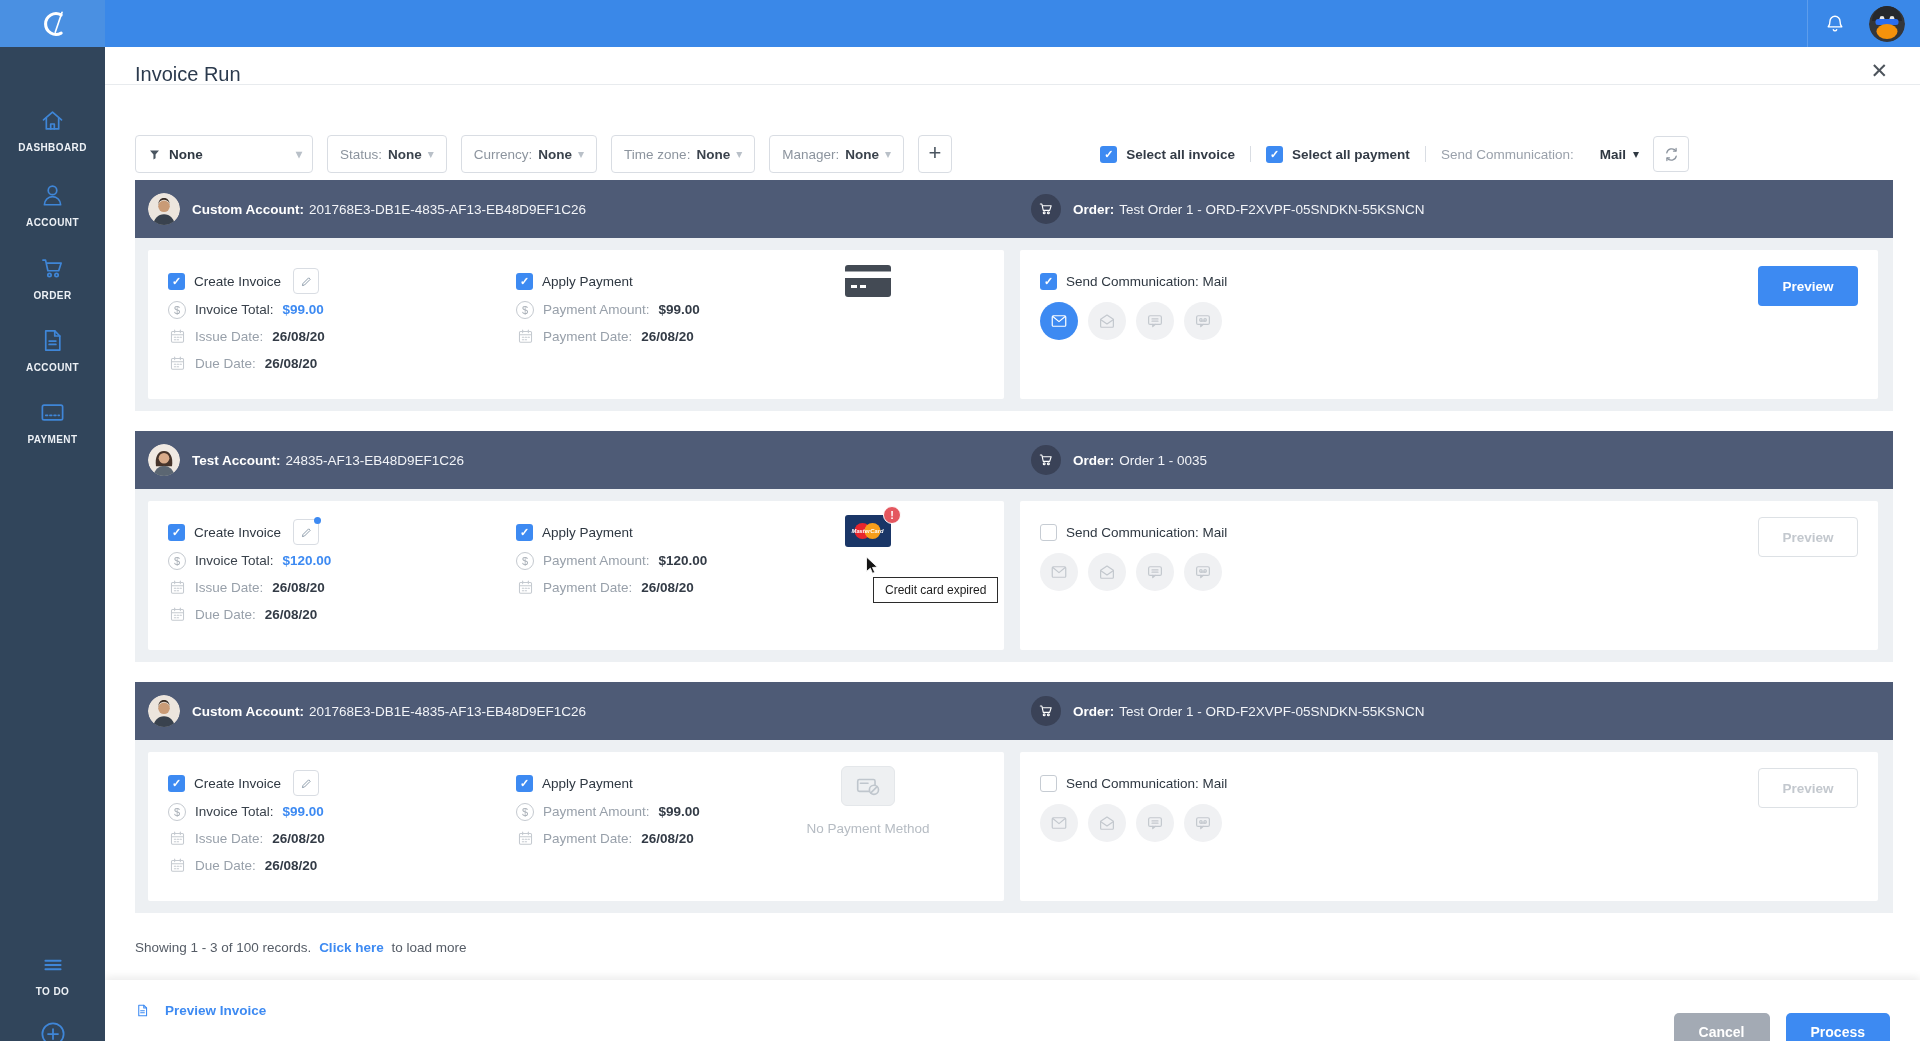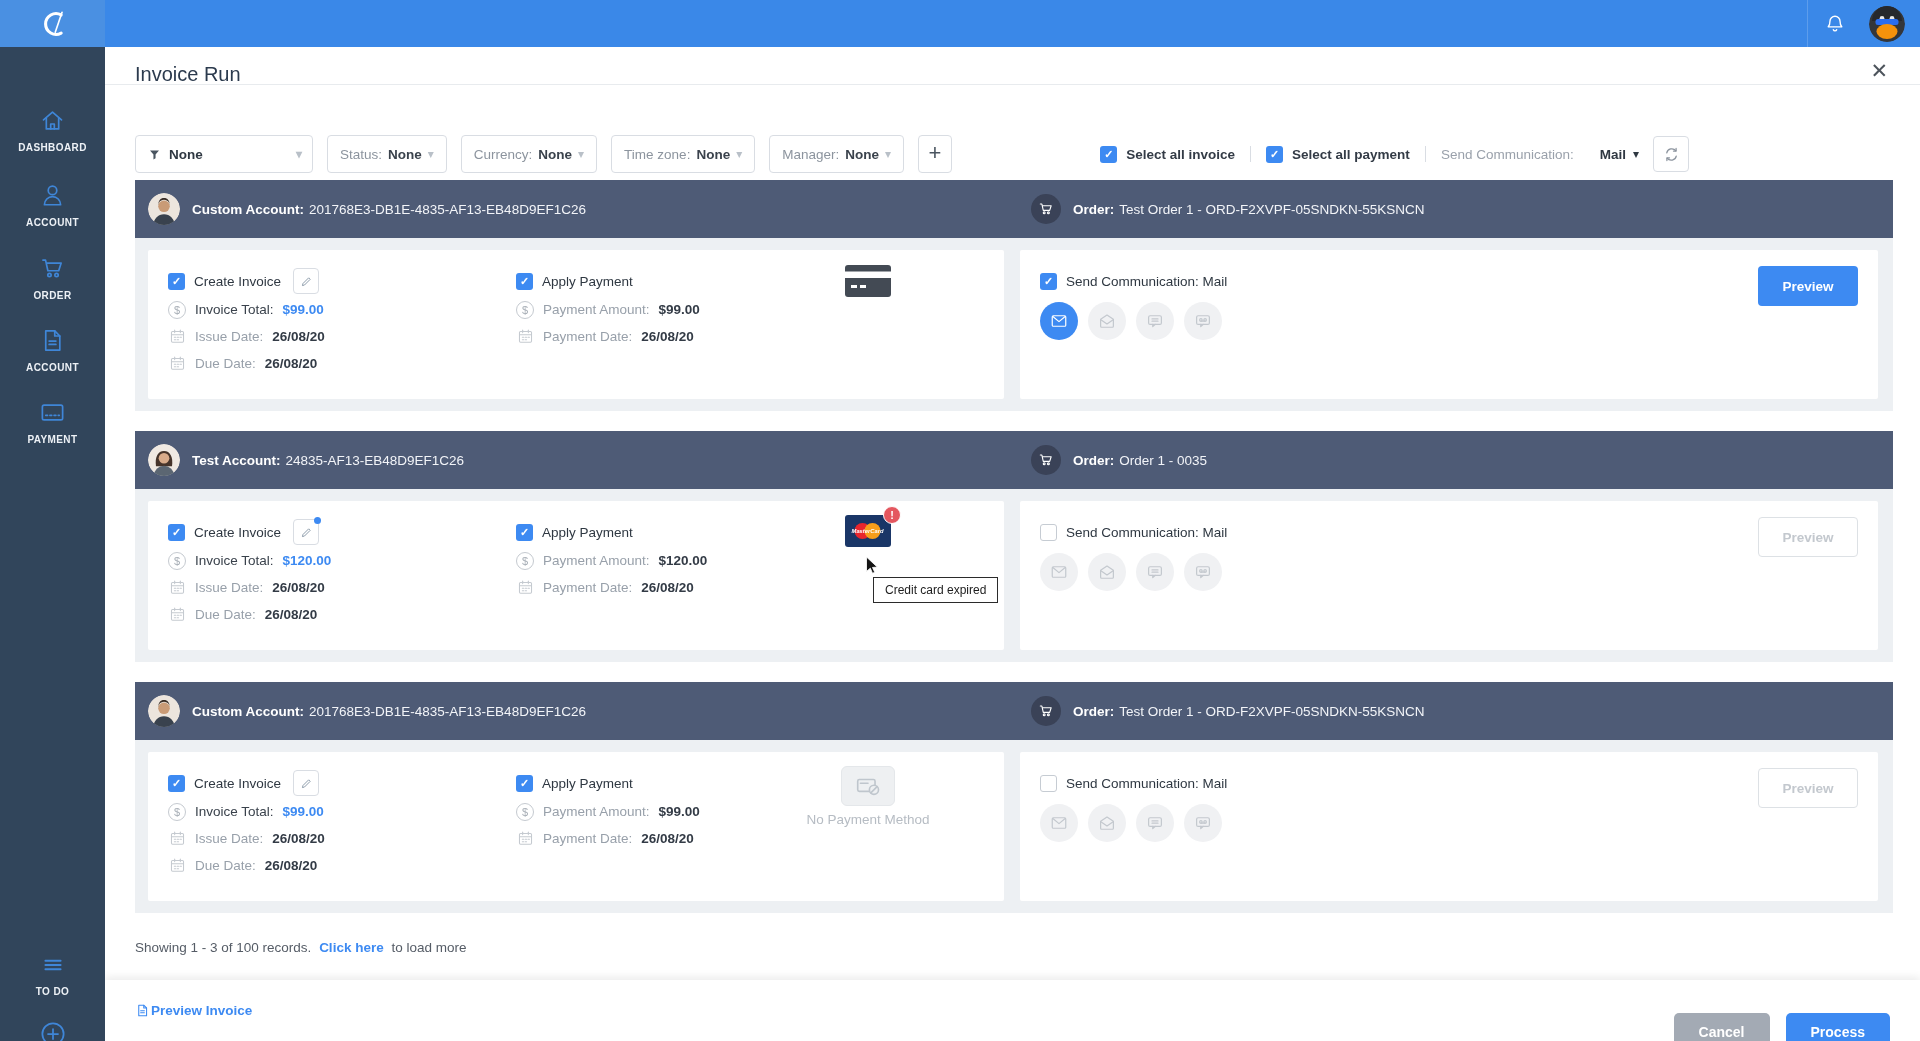--- a/index.html
+++ b/index.html
@@ -91,21 +91,21 @@
   .ic-dollar { width:18px; height:18px; border:1px solid #c5cad0; border-radius:50%; color:#a6adb5;
     font-size:11px; display:flex; align-items:center; justify-content:center; flex:0 0 18px; }
   .ic-cal { color:#c5cad0; display:flex; flex:0 0 18px; justify-content:center; }
   .dlabel { color:#98a0aa; }
   .dlabel.dark { color:#3a424c; }
   .dvalue { font-weight:bold; color:#333b46; }
   .dvalue.blue { color:#3d8af2; }
 
   .pm { position:absolute; left:645px; top:14px; width:150px; display:flex; flex-direction:column;
     align-items:center; }
-  .pm-label { font-size:13.5px; color:#b6bcc3; margin-top:6px; white-space:nowrap;text-align:center; }
+  .pm-label { font-size:13.5px; color:#b6bcc3; margin-top:15px; white-space:nowrap;text-align:center; }
   .pm-none-box { width:54px; height:40px; background:#eef0f2; border:1px solid #e4e7ea; border-radius:6px;
     display:flex; align-items:center; justify-content:center; color:#bfc6cd; }
   .mc-wrap { position:relative; display:block; cursor:pointer; }
   .err-badge { position:absolute; top:-9px; right:-10px; width:18px; height:18px; border-radius:50%;
     background:#e4575f; color:#fff; font-size:11px; font-weight:bold; display:flex; align-items:center;
     justify-content:center; border:1px solid #fff; }
   .cursor-svg { position:absolute; left:72px; top:42px; }
   .tooltip { position:absolute; left:80px; top:62px; background:#fff; border:1px solid #2b2b2b;
     font-size:12px; color:#1c1c1c; padding:5px 11px; white-space:nowrap; }
 
@@ -117,21 +117,21 @@
     font-size:13.5px; font-weight:bold; cursor:pointer; font-family:"Liberation Sans",sans-serif; }
   .preview-btn.enabled { background:#3d8af2; border:none; color:#fff; }
   .preview-btn.disabled { background:#fff; border:1px solid #dde1e5; color:#c3c8ce; }
 
   
   .records { position:absolute; top:838px; left:30px; font-size:13.5px; color:#555c66; }
   .records .link { color:#3d8af2; font-weight:bold; cursor:pointer; margin:0 4px; }
 
   .bottombar { position:absolute; left:0; right:0; bottom:0; height:61px; background:#fff;
     box-shadow:0 -3px 8px rgba(0,0,0,.08); display:flex; align-items:center; padding:0 30px; z-index:10; }
-  .pv-link { display:flex; align-items:center; gap:1px; color:#3d8af2; font-size:13.5px; font-weight:bold;
+  .pv-link { display:flex; align-items:center; gap:15px; color:#3d8af2; font-size:13.5px; font-weight:bold;
     cursor:pointer; }
   .bb-right { margin-left:auto; display:flex; align-items:center; gap:16px;margin-top:43px; }
   .btn { height:38px; padding:0 25px; border:none; border-radius:5px; font-size:14px; font-weight:bold;
     color:#fff; cursor:pointer; font-family:"Liberation Sans",sans-serif; }
   .btn-cancel { background:#a3aab4; }
   .btn-process { background:#3d8af2; }
 
   svg { display:block; }
 </style>
 </head>

